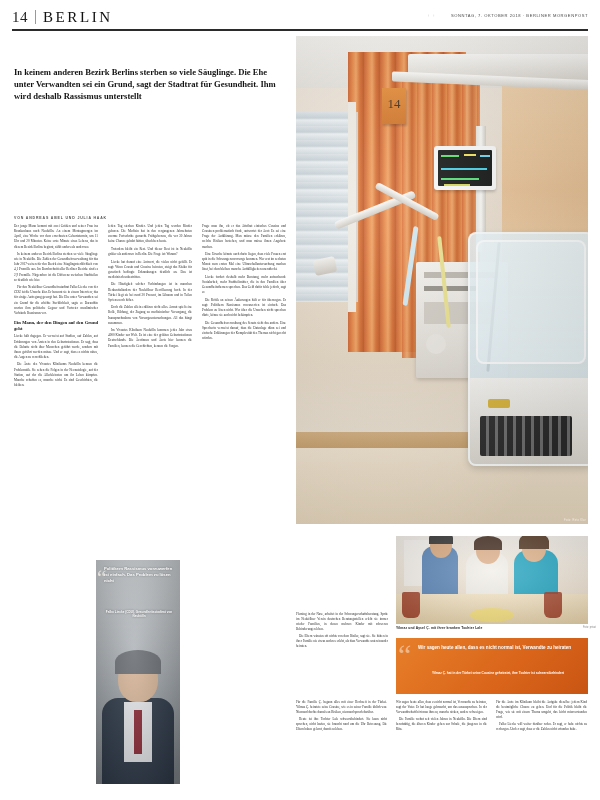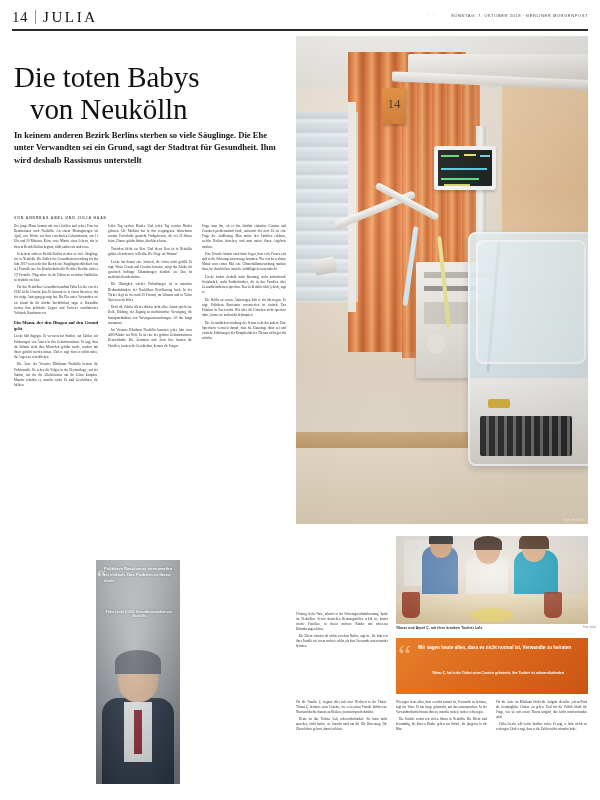--- a/index.html
+++ b/index.html
@@ -278,32 +278,28 @@
 </style>
 </head>
 <body>
 
 <div class="page">
 
   <div class="masthead">
     <div class="mast-left">
       <span class="mast-folio">14</span>
       <span class="mast-rule"></span>
-      <span class="mast-section">JULIA</span>
+      <span class="mast-section">BERLIN</span>
     </div>
     <div class="mast-marks">+ +</div>
     <div class="mast-right">SONNTAG, 7. OKTOBER 2018 · BERLINER MORGENPOST</div>
   </div>
   <div class="hrule"></div>
 
   <div class="headwrap">
-    <h1 class="head">
-      <span>Die toten Babys</span>
-      <span class="l2">von Neukölln</span>
-    </h1>
     <div class="dek">In keinem anderen Bezirk Berlins sterben so viele Säuglinge. Die Ehe unter Verwandten sei ein Grund, sagt der Stadtrat für Gesundheit. Ihm wird deshalb Rassismus unterstellt</div>
   </div>
 
   <div class="byline">VON ANDREAS ABEL UND JULIA HAAK</div>
 
   <div class="photo-main">
     <div class="ph-wall"></div>
     <div class="ph-ceiling"></div>
     <div class="ph-rightwall"></div>
     <div class="ph-curtain"></div>

